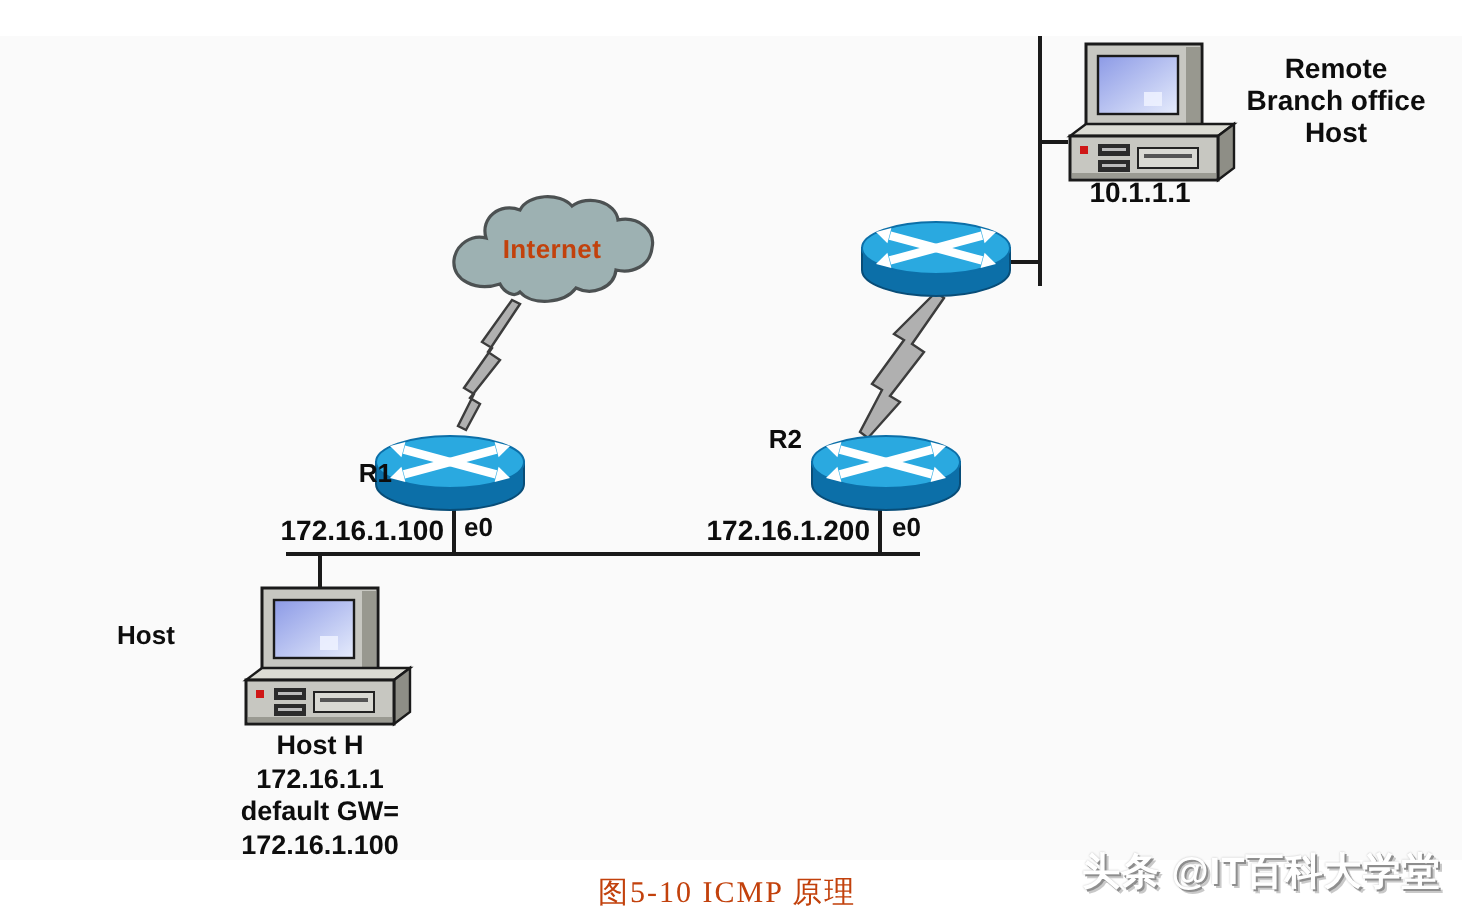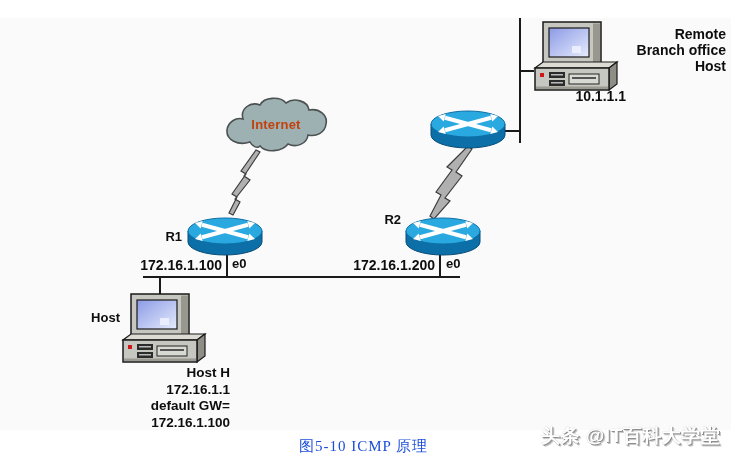--- a/index.html
+++ b/index.html
@@ -7,32 +7,32 @@
     position:relative;width:731px;height:462px;overflow:hidden;
     background:#ffffff;
     font-family:"Liberation Sans","DejaVu Sans",sans-serif;
     color:#111;
   }
   .bg-main{position:absolute;left:0;top:18px;width:731px;height:412px;background:#fafafa;}
   .bg-left{position:absolute;left:0;top:18px;width:40px;height:412px;background:#f3f4f6;}
   .wires{position:absolute;left:0;top:0;width:731px;height:462px;z-index:1;}
   .node{position:absolute;z-index:2;}
   .lbl{position:absolute;z-index:3;font-weight:bold;font-size:13px;line-height:15px;white-space:nowrap;color:#0d0d0d;}
-  .lbl.center{text-align:right;white-space:normal;}
+  .lbl.center{text-align:center;white-space:normal;}
   .lbl.right{text-align:right;}
   .ip{font-size:14px;}
   .cloud-wrap{position:absolute;left:220px;top:96px;width:112px;height:62px;z-index:2;}
   .cloud-label{
     position:absolute;left:0;top:21px;width:112px;text-align:center;
     font-weight:bold;font-size:13px;color:#c2410c;letter-spacing:.2px;
   }
   .caption{
     position:absolute;left:299px;top:437px;z-index:3;
     font-family:"Liberation Serif","DejaVu Serif",serif;
-    font-size:15px;color:#1d4ed8;letter-spacing:1px;white-space:nowrap;text-align:right;
+    font-size:15px;color:#c2410c;letter-spacing:1px;white-space:nowrap;text-align:right;
   }
   .watermark{
     position:absolute;left:541px;top:423px;z-index:3;
     font-weight:bold;font-size:19px;white-space:nowrap;
     color:#ffffff;
     text-shadow:1px 1px 0 #8e8e8e, 2px 2px 0 #c9c9c9, 0 0 1px #bdbdbd;
     letter-spacing:.5px;
   }
   svg{display:block;}
   .defs-holder{position:absolute;width:0;height:0;overflow:hidden;}
@@ -122,21 +122,21 @@
     <use href="#sym-router" xlink:href="#sym-router"></use>
   </svg>
 
   <svg class="node" style="left:117px;top:292px" width="95" height="78">
     <use href="#sym-pc" xlink:href="#sym-pc"></use>
   </svg>
   <svg class="node" style="left:529px;top:20px" width="95" height="78">
     <use href="#sym-pc" xlink:href="#sym-pc"></use>
   </svg>
 
-  <div class="lbl right" style="left:150px;top:229px;width:32px">R1</div>
+  <div class="lbl right" style="left:164px;top:229px;width:32px">R1</div>
   <div class="lbl right" style="left:369px;top:212px;width:32px">R2</div>
 
   <div class="lbl right ip" style="left:116px;top:258px;width:106px">172.16.1.100</div>
   <div class="lbl" style="left:232px;top:256px">e0</div>
   <div class="lbl right ip" style="left:329px;top:258px;width:106px">172.16.1.200</div>
   <div class="lbl" style="left:446px;top:256px">e0</div>
 
   <div class="lbl center" style="left:26px;top:310px;width:94px">
     <div>Host</div>
   </div>

